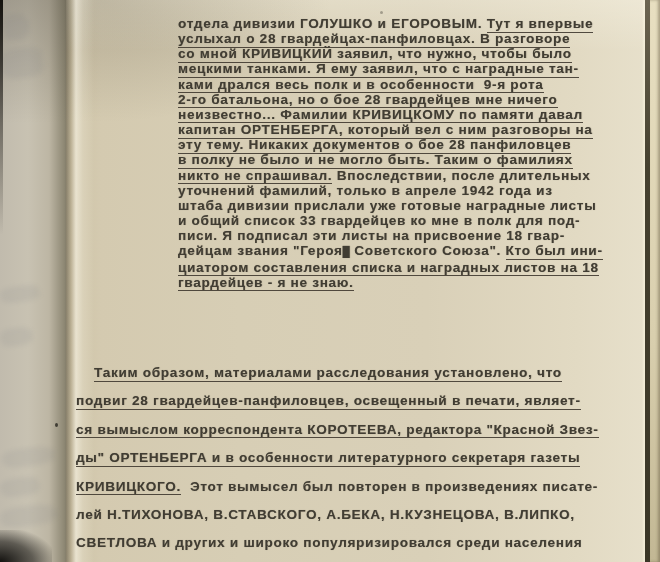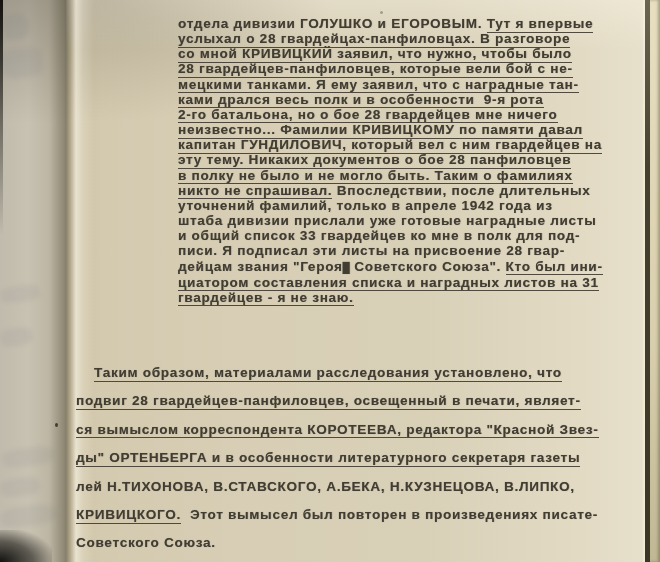--- a/index.html
+++ b/index.html
@@ -68,45 +68,45 @@
     <div class="smudge" style="left:0;top:506px;width:56px;height:20px;"></div>
     <div class="left-edge-line"></div>
   </div>
 
   <div class="page"></div>
 
   <div class="para para1">
       <div class="line"><span>отдела дивизии ГОЛУШКО и ЕГОРОВЫМ. </span><span class="u">Тут я впервые</span></div>
       <div class="line"><span class="u">услыхал о 28 гвардейцах-панфиловцах. В разговоре</span></div>
       <div class="line"><span class="u">со мной КРИВИЦКИЙ заявил, что нужно, чтобы было</span></div>
-      <div class="line"><span class="u">28 гвардейцев-панфиловцев, которые вели бой с не-</span></div>
       <div class="line"><span class="u">мецкими танками. Я ему заявил, что с наградные тан-</span></div>
       <div class="line"><span class="u">ками дрался весь полк и в особенности  9-я рота</span></div>
       <div class="line"><span class="u">2-го батальона, но о бое 28 гвардейцев мне ничего</span></div>
       <div class="line"><span class="u">неизвестно... Фамилии КРИВИЦКОМУ по памяти давал</span></div>
-      <div class="line"><span class="u">капитан ГУНДИЛОВИЧ, который вел с ним гвардейцев на</span></div>
+      <div class="line"><span class="u">капитан ОРТЕНБЕРГА, который вел с ним разговоры на</span></div>
       <div class="line"><span class="u">эту тему. Никаких документов о бое 28 панфиловцев</span></div>
       <div class="line"><span class="u">в полку не было и не могло быть. Таким о фамилиях</span></div>
       <div class="line"><span class="u">никто не спрашивал.</span><span> Впоследствии, после длительных</span></div>
       <div class="line"><span>уточнений фамилий, только в апреле 1942 года из</span></div>
       <div class="line"><span>штаба дивизии прислали уже готовые наградные листы</span></div>
       <div class="line"><span>и общий список 33 гвардейцев ко мне в полк для под-</span></div>
-      <div class="line"><span>писи. Я подписал эти листы на присвоение 28 гвар-</span></div>
+      <div class="line"><span>писи. Я подписал эти листы на присвоение 18 гвар-</span></div>
       <div class="line"><span>дейцам звания "Героя</span><span class="blot">█</span><span> Советского Союза". </span><span class="u">Кто был ини-</span></div>
-      <div class="line"><span class="u">циатором составления списка и наградных листов на 31</span></div>
+      <div class="line"><span class="u">циатором составления списка и наградных листов на 18</span></div>
       <div class="line"><span class="u">гвардейцев - я не знаю.</span></div>
     </div>
 
   <div class="para para2">
       <div class="line"><span>    </span><span class="u">Таким образом, материалами расследования установлено, что</span></div>
       <div class="line"><span class="u">подвиг 28 гвардейцев-панфиловцев, освещенный в печати, являет-</span></div>
       <div class="line"><span class="u">ся вымыслом корреспондента КОРОТЕЕВА, редактора "Красной Звез-</span></div>
       <div class="line"><span class="u">ды" ОРТЕНБЕРГА и в особенности литературного секретаря газеты</span></div>
+      <div class="line"><span class="u">КРИВИЦКОГО.</span><span>  Этот вымысел был повторен в произведениях писате-</span></div>
       <div class="line"><span>лей Н.ТИХОНОВА, В.СТАВСКОГО, А.БЕКА, Н.КУЗНЕЦОВА, В.ЛИПКО,</span></div>
-      <div class="line"><span class="u">КРИВИЦКОГО.</span><span>  Этот вымысел был повторен в произведениях писате-</span></div>
+      <div class="line"><span>СВЕТЛОВА и других и широко популяризировался среди населения</span></div>
       <div class="line"><span>Советского Союза.</span></div>
     </div>
 
   <div class="speck speck1"></div>
   <div class="speck speck2"></div>
   <div class="corner-shadow"></div>
 
   <div class="right-line"></div>
   <div class="under-strip"></div>
 

